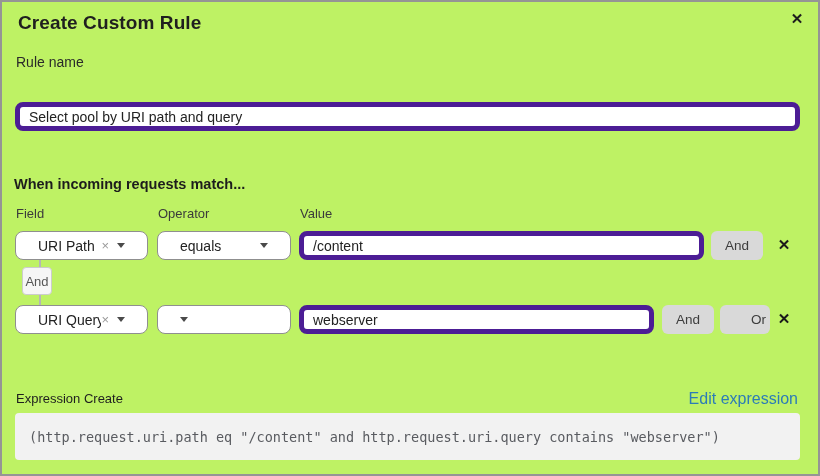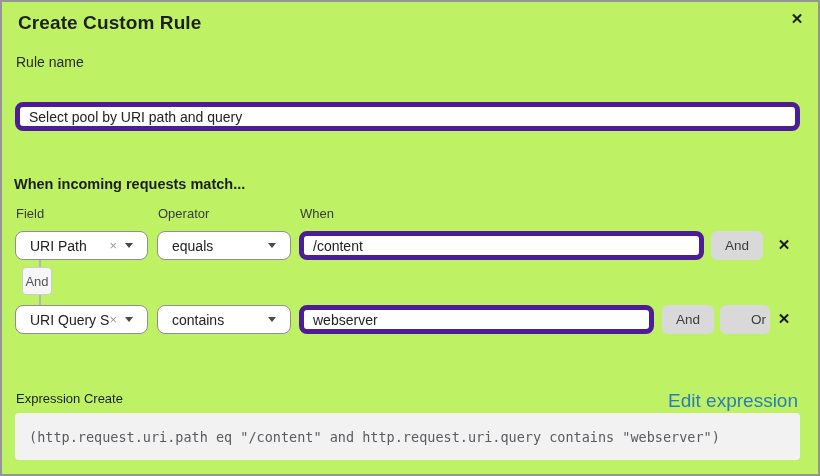--- a/index.html
+++ b/index.html
@@ -55,21 +55,21 @@
   .col-label { position: absolute; top: 204px; font-size: 13px; color: #3b3b3b; }
   #label-field { left: 14px; }
   #label-operator { left: 156px; }
   #label-value { left: 298px; }
 
   .select-box {
     position: absolute; height: 29px;
     border: 1px solid #8f8f8f; border-radius: 8px;
     background: #fff;
     display: flex; align-items: center;
-    padding: 0 14px;
+    padding: 0 22px;
     font-size: 14px; color: #222;
     cursor: pointer;
   }
   .select-text { flex: 1 1 auto; white-space: nowrap; overflow: hidden; }
   .select-clear {
     flex: 0 0 auto;
     font-size: 13px; color: #9a9a9a; margin-right: 8px;
     line-height: 1; cursor: pointer;
   }
   .caret {
@@ -124,21 +124,21 @@
     display: flex; align-items: center; justify-content: center;
     font-size: 13px; color: #565656;
   }
 
   .expr-label {
     position: absolute; left: 14px; top: 389px;
     font-size: 13px; color: #1f1f1f;
   }
   .expr-edit-link {
     position: absolute; right: 20px; top: 388px;
-    font-size: 19px; color: #2c7cb7;
+    font-size: 16px; color: #2c7cb7;
     text-decoration: none; cursor: pointer;
   }
   .expr-code {
     position: absolute; left: 13px; top: 411px;
     width: 785px; height: 47px;
     background: #f2f2f2; border-radius: 4px;
     display: flex; align-items: center;
     padding: 0 14px;
     font-family: "DejaVu Sans Mono", monospace;
     font-size: 13.5px; color: #595b60;
@@ -153,21 +153,21 @@
   <div class="title">Create Custom Rule</div>
   <button class="close-btn">✕</button>
 
   <div class="rule-name-label">Rule name</div>
   <input id="rule-name-input" class="text-input" type="text" value="Select pool by URI path and query" style="">
 
   <div class="section-heading">When incoming requests match...</div>
 
   <div id="label-field" class="col-label">Field</div>
   <div id="label-operator" class="col-label">Operator</div>
-  <div id="label-value" class="col-label">When</div>
+  <div id="label-value" class="col-label">Value</div>
 
   <div class="row1">
     <div class="select-box select-field">
       <span class="select-text">URI Path</span>
       <span class="select-clear">×</span>
       <span class="caret"></span>
     </div>
     <div class="select-box select-operator">
       <span class="select-text">equals</span>
       <span class="caret"></span>
@@ -181,21 +181,20 @@
   <div class="connector-box">And</div>
   <div id="connector-line-bottom" class="connector-line"></div>
 
   <div class="row2">
     <div class="select-box select-field">
       <span class="select-text">URI Query St...</span>
       <span class="select-clear">×</span>
       <span class="caret"></span>
     </div>
     <div class="select-box select-operator">
-      <span class="select-text">contains</span>
       <span class="caret"></span>
     </div>
     <input id="row2-value" class="text-input" type="text" value="webserver" style="">
     <button id="row2-and" class="logic-btn">And</button>
     <button id="row2-or" class="logic-btn">Or</button>
     <button id="row2-remove" class="remove-btn">✕</button>
   </div>
 
   <div class="expr-label">Expression Create</div>
   <a class="expr-edit-link">Edit expression</a>

